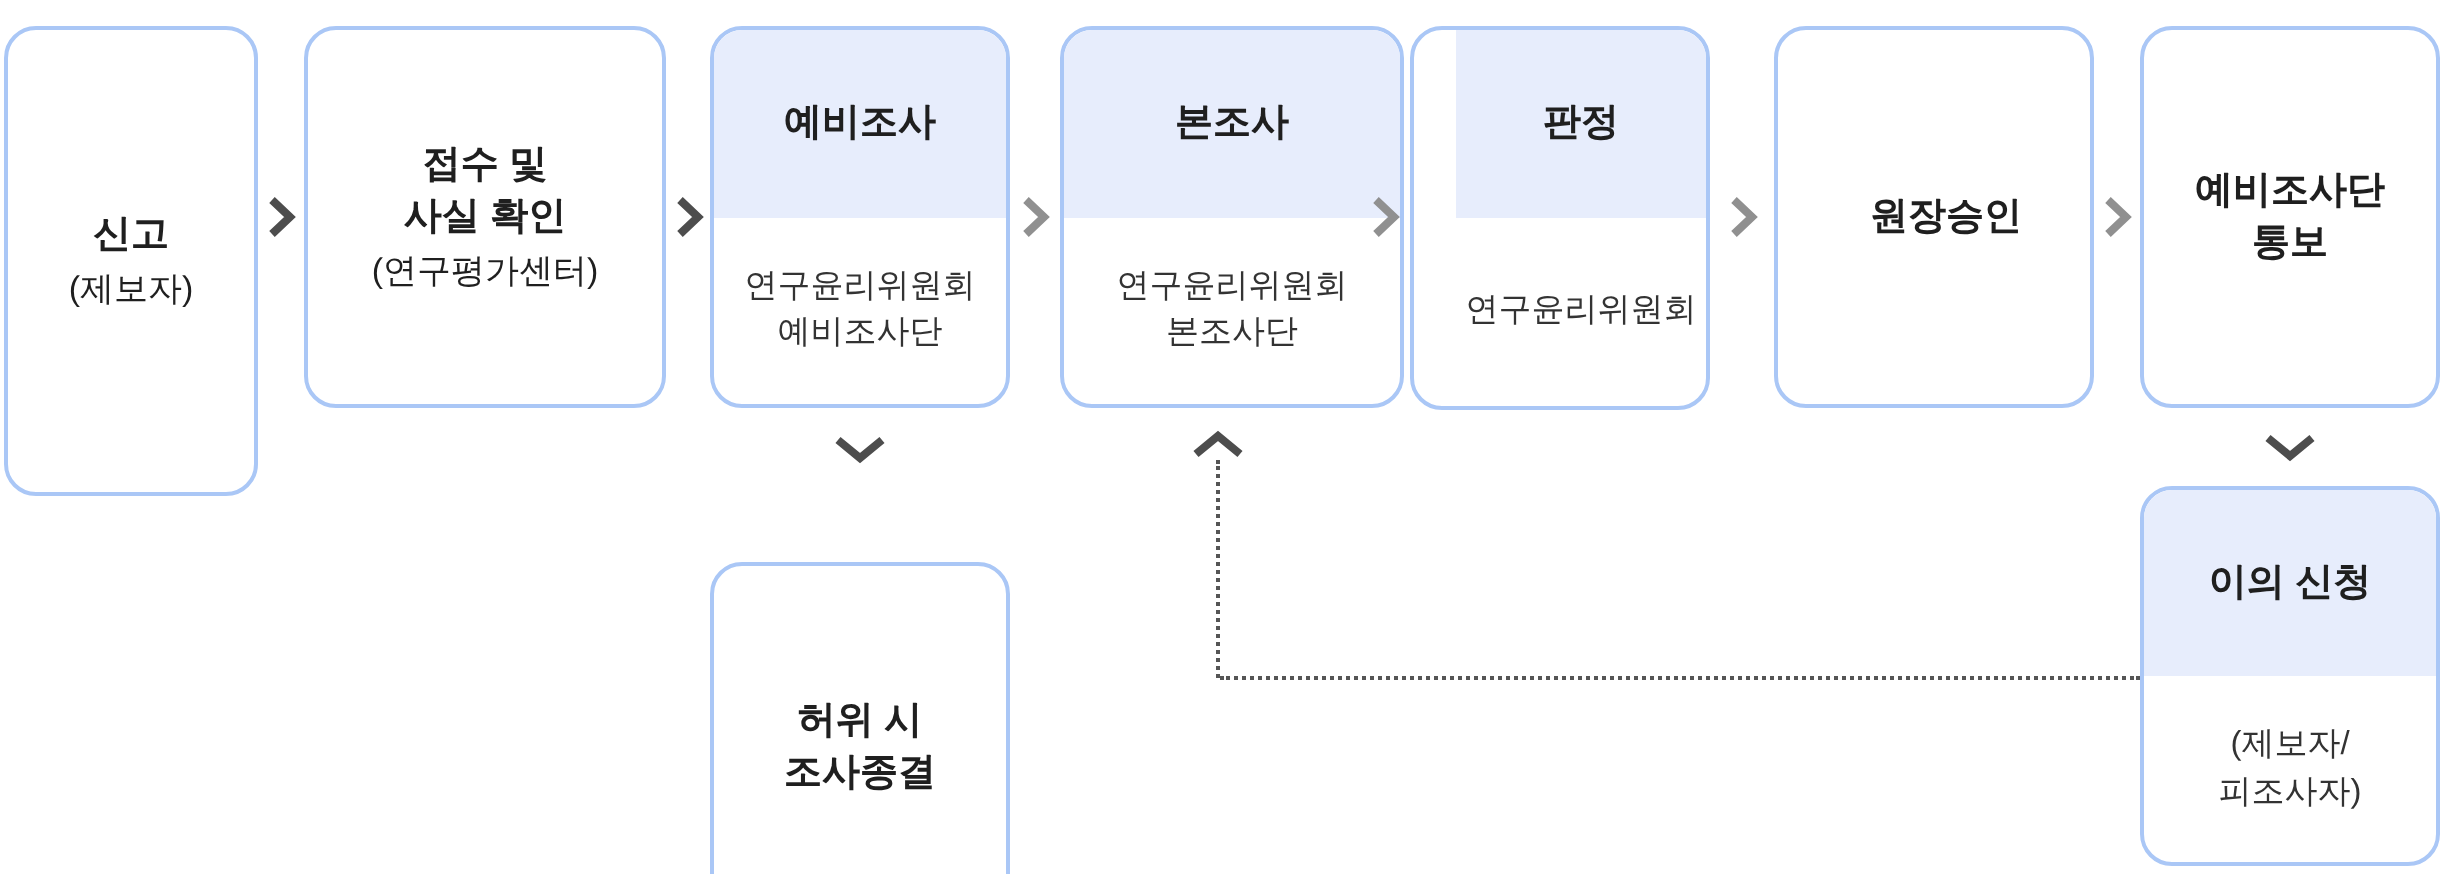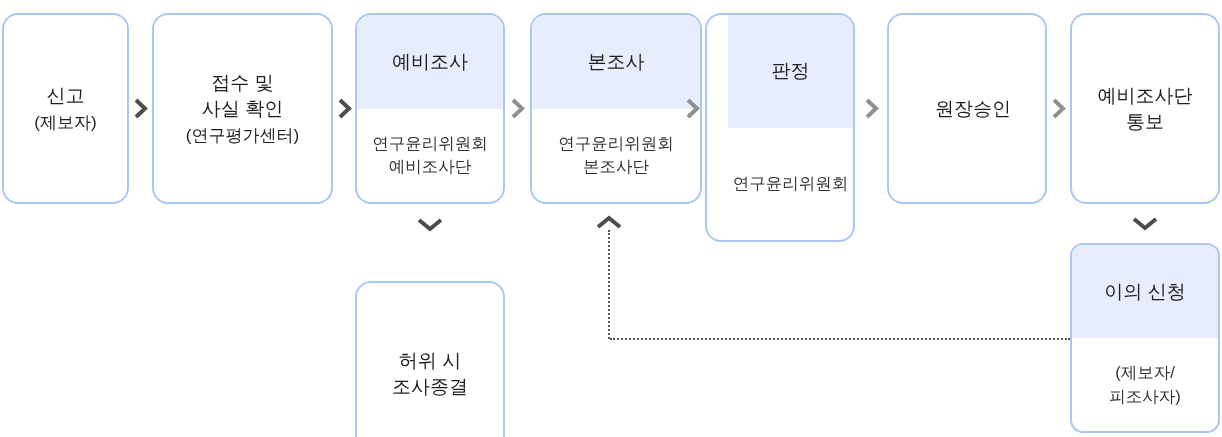--- a/index.html
+++ b/index.html
@@ -36,21 +36,21 @@
     background:var(--header-fill);
     display:flex;align-items:center;justify-content:center;
     text-align:center;
   }
   .box-body{
     height:50%;
     display:flex;align-items:center;justify-content:center;
     text-align:center;
   }
   .title{
-    font-size:19px;font-weight:400;color:var(--title-text);
+    font-size:19px;font-weight:700;color:var(--title-text);
     line-height:1.35;white-space:pre-line;
   }
   .subtitle{
     font-size:17px;font-weight:400;color:var(--title-text);
     line-height:1.3;white-space:pre-line;margin-top:3px;
   }
   .bodytext{
     font-size:16.5px;font-weight:400;color:var(--body-text);
     line-height:1.4;white-space:pre-line;
   }
@@ -60,29 +60,29 @@
   .stroke-gray{stroke:var(--arrow-gray);}
   .dotted-h{
     position:absolute;left:610px;top:338px;width:460px;height:0;
     border-top:2px dotted var(--dotted-color);
   }
   .dotted-v{
     position:absolute;left:608px;top:230px;width:0;height:109px;
     border-left:2px dotted var(--dotted-color);
   }
   
-  .b1{left:2px;  top:13px;width:127px;height:191px;}
+  .b1{left:2px;  top:13px;width:127px;height:235px;}
   .b2{left:152px;top:13px;width:181px;height:191px;}
   .b3{left:355px;top:13px;width:150px;height:191px;}
   .b4{left:530px;top:13px;width:172px;height:191px;justify-content:center;}
-  .b5{left:705px;top:13px;width:150px;height:229px;padding-left:21px;}
+  .b5{left:705px;top:13px;width:150px;height:192px;padding-left:21px;}
   .b6{left:887px;top:13px;width:160px;height:191px;padding-left:12px;}
   .b7{left:1070px;top:13px;width:150px;height:191px;}
   .bA{left:355px;top:245px;width:150px;height:186px;margin-top:36px;}
-  .bB{left:1070px;top:243px;width:150px;height:190px;border-radius:13px;}
+  .bB{left:1070px;top:243px;width:150px;height:190px;}
 </style>
 </head>
 <body>
 
 <div class="canvas">
 
   <div class="box plain b1">
     <div class="title">신고</div>
     <div class="subtitle">(제보자)</div>
   </div>

